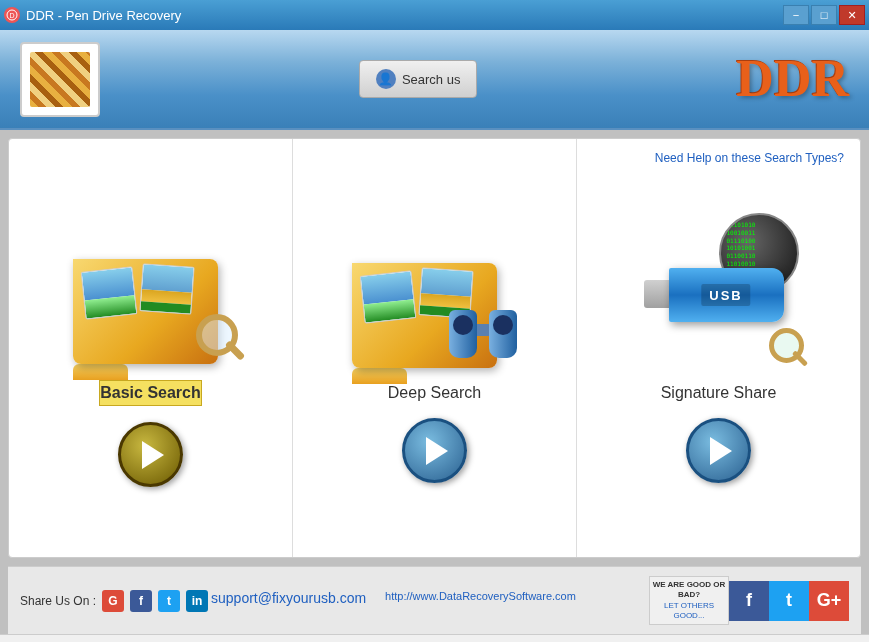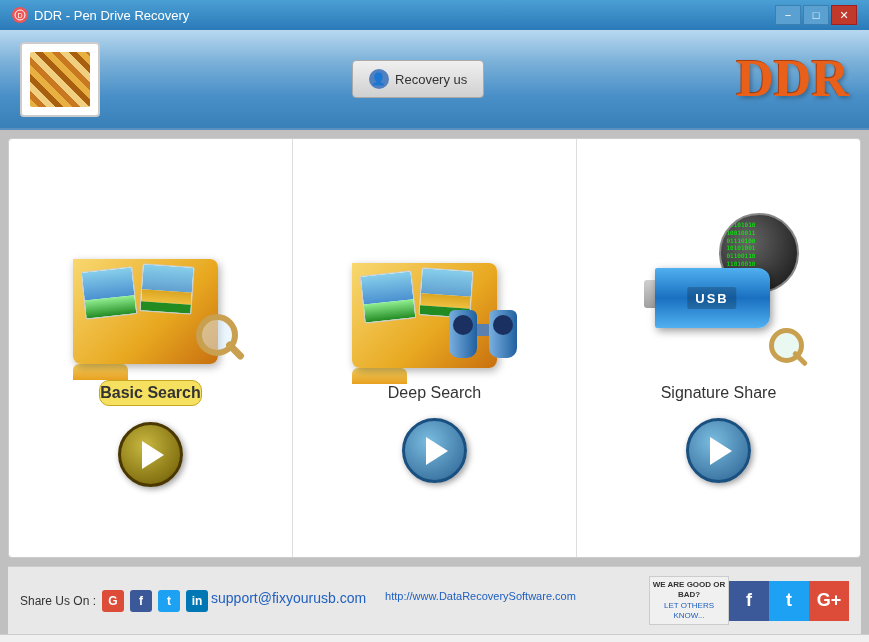--- a/index.html
+++ b/index.html
@@ -11,21 +11,21 @@
       overflow: hidden;
     }
 
     
     .title-bar {
       background: linear-gradient(to bottom, #4a9fd4, #2a7ab8);
       height: 30px;
       display: flex;
       align-items: center;
       justify-content: space-between;
-      padding: 0 12px;
+      padding: 0 4px;
     }
     .title-bar-left {
       display: flex;
       align-items: center;
       gap: 6px;
     }
     .title-icon {
       width: 16px;
       height: 16px;
       background: #e55;
@@ -173,21 +173,21 @@
     
     .search-label {
       font-size: 16px;
       color: #333;
       font-weight: normal;
     }
     .search-label.active {
       background: #f5e060;
       border: 1px solid #c8a820;
       padding: 3px 0;
-      border-radius: 10px;
+      border-radius: 0;
       font-weight: bold;
     }
 
     
     .play-btn {
       width: 65px;
       height: 65px;
       border-radius: 50%;
       background: radial-gradient(circle at 40% 35%, #7abce0, #2a6090);
       border: 3px solid #1a5080;
@@ -314,28 +314,29 @@
     <button class="title-btn close">✕</button>
   </div>
 </div>
 
 <div class="header">
   <div class="header-logo">
     <div class="logo-pattern"></div>
   </div>
   <button class="contact-btn">
     <div class="contact-icon">👤</div>
-    <span>Recovery us</span>
+    <span>Search us</span>
   </button>
   <div class="header-brand">
     <div class="brand-ddr">DDR</div>
   </div>
 </div>
 
 <div class="main-content">
+  <a class="help-link">Need Help on these Search Types?</a>
 
   <div class="search-grid">
 
     <div class="search-col">
 
       <div style="position:relative; width:175px; height:155px;">
 
         <div style="position:absolute; bottom:0; left:10px;">
           <div style="width:55px; height:16px; background:linear-gradient(to bottom,#f5d060,#e8a020); border-radius:6px 6px 0 0; position:absolute; top:0; left:0;"></div>
           <div style="width:145px; height:105px; background:linear-gradient(135deg,#f8d870 0%,#e8a820 60%,#c87010 100%); border-radius:0 8px 8px 8px; position:absolute; bottom:0; left:0; box-shadow:2px 3px 8px rgba(0,0,0,0.3);">
@@ -416,21 +417,21 @@
 10101001
 01100110
 11010010
 10011010</div>
         </div>
 
         <div style="position:absolute; top:55px; left:20px;">
 
           <div style="width:28px; height:28px; background:linear-gradient(to bottom,#d0d0d0,#a0a0a0); border-radius:3px 0 0 3px; position:absolute; top:12px; left:0;"></div>
 
-          <div style="width:115px; height:60px; background:linear-gradient(to bottom,#50b0f0,#1a70c0,#50b0f0); border-radius:2px 12px 12px 2px; position:absolute; top:0; left:11px; box-shadow:2px 3px 8px rgba(0,0,0,0.4);">
+          <div style="width:115px; height:54px; background:linear-gradient(to bottom,#50b0f0,#1a70c0,#50b0f0); border-radius:2px 12px 12px 2px; position:absolute; top:0; left:25px; box-shadow:2px 3px 8px rgba(0,0,0,0.4);">
             <div style="position:absolute; top:50%; left:50%; transform:translate(-50%,-50%); background:rgba(0,0,0,0.2); padding:2px 8px; border-radius:2px;">
               <span style="color:white; font-size:13px; font-weight:bold; letter-spacing:2px;">USB</span>
             </div>
           </div>
         </div>
 
         <div style="position:absolute; bottom:5px; right:10px;">
           <div style="width:35px; height:35px; border:5px solid #c8a050; border-radius:50%; background:rgba(200,240,220,0.4);"></div>
           <div style="width:18px; height:5px; background:#c8a050; position:absolute; bottom:2px; right:-5px; transform:rotate(45deg); border-radius:2px;"></div>
         </div>
@@ -455,21 +456,21 @@
       <div class="social-icon si-t">t</div>
       <div class="social-icon si-li">in</div>
     </div>
     <a class="footer-email">support@fixyourusb.com</a>
     <a class="footer-url">http://www.DataRecoverySoftware.com</a>
   </div>
 
   <div class="social-widget">
     <div class="sw-label-box">
       <div style="font-size:8px; font-weight:bold; color:#333;">WE ARE GOOD OR BAD?</div>
-      <div style="font-size:8px; color:#2060c0; cursor:pointer;">LET OTHERS KNOW...</div>
+      <div style="font-size:8px; color:#2060c0; cursor:pointer;">LET OTHERS GOOD...</div>
     </div>
     <div class="sw-icon sw-f">f</div>
     <div class="sw-icon sw-t">t</div>
     <div class="sw-icon sw-g">G+</div>
   </div>
 </div>
 
 <div class="bottom-banner">
   <span class="bottom-banner-text">DataRecoveryPrograms.org</span>
 </div>

